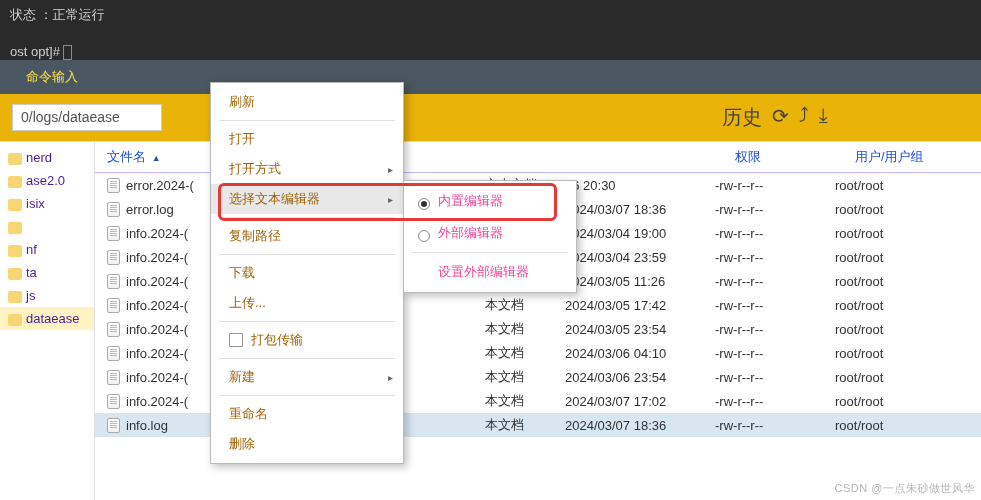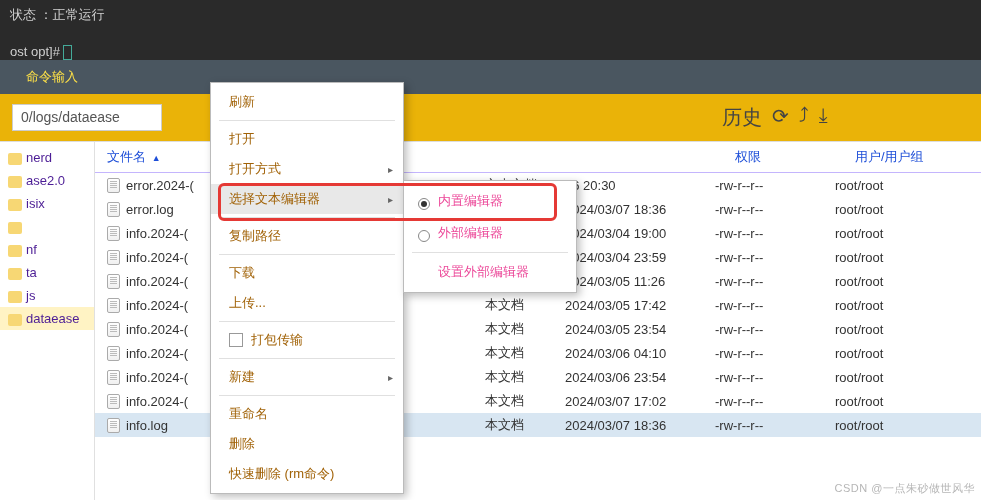--- a/index.html
+++ b/index.html
@@ -218,21 +218,20 @@
   <div class="sep"></div>
   <div class="mi">
       <span class="chk"></span>
       <span>打包传输</span>
     </div>
   <div class="sep"></div>
   <div class="mi arrow">新建</div>
   <div class="sep"></div>
   <div class="mi">重命名</div>
   <div class="mi">删除</div>
-  <div class="mi">快速删除 (rm命令)</div>
 </div>
 
 <div class="sub-menu">
   <div class="mi">
       <span class="radio on"></span>
       <span>内置编辑器</span>
     </div>
   <div class="mi">
       <span class="radio"></span>
       <span>外部编辑器</span>

